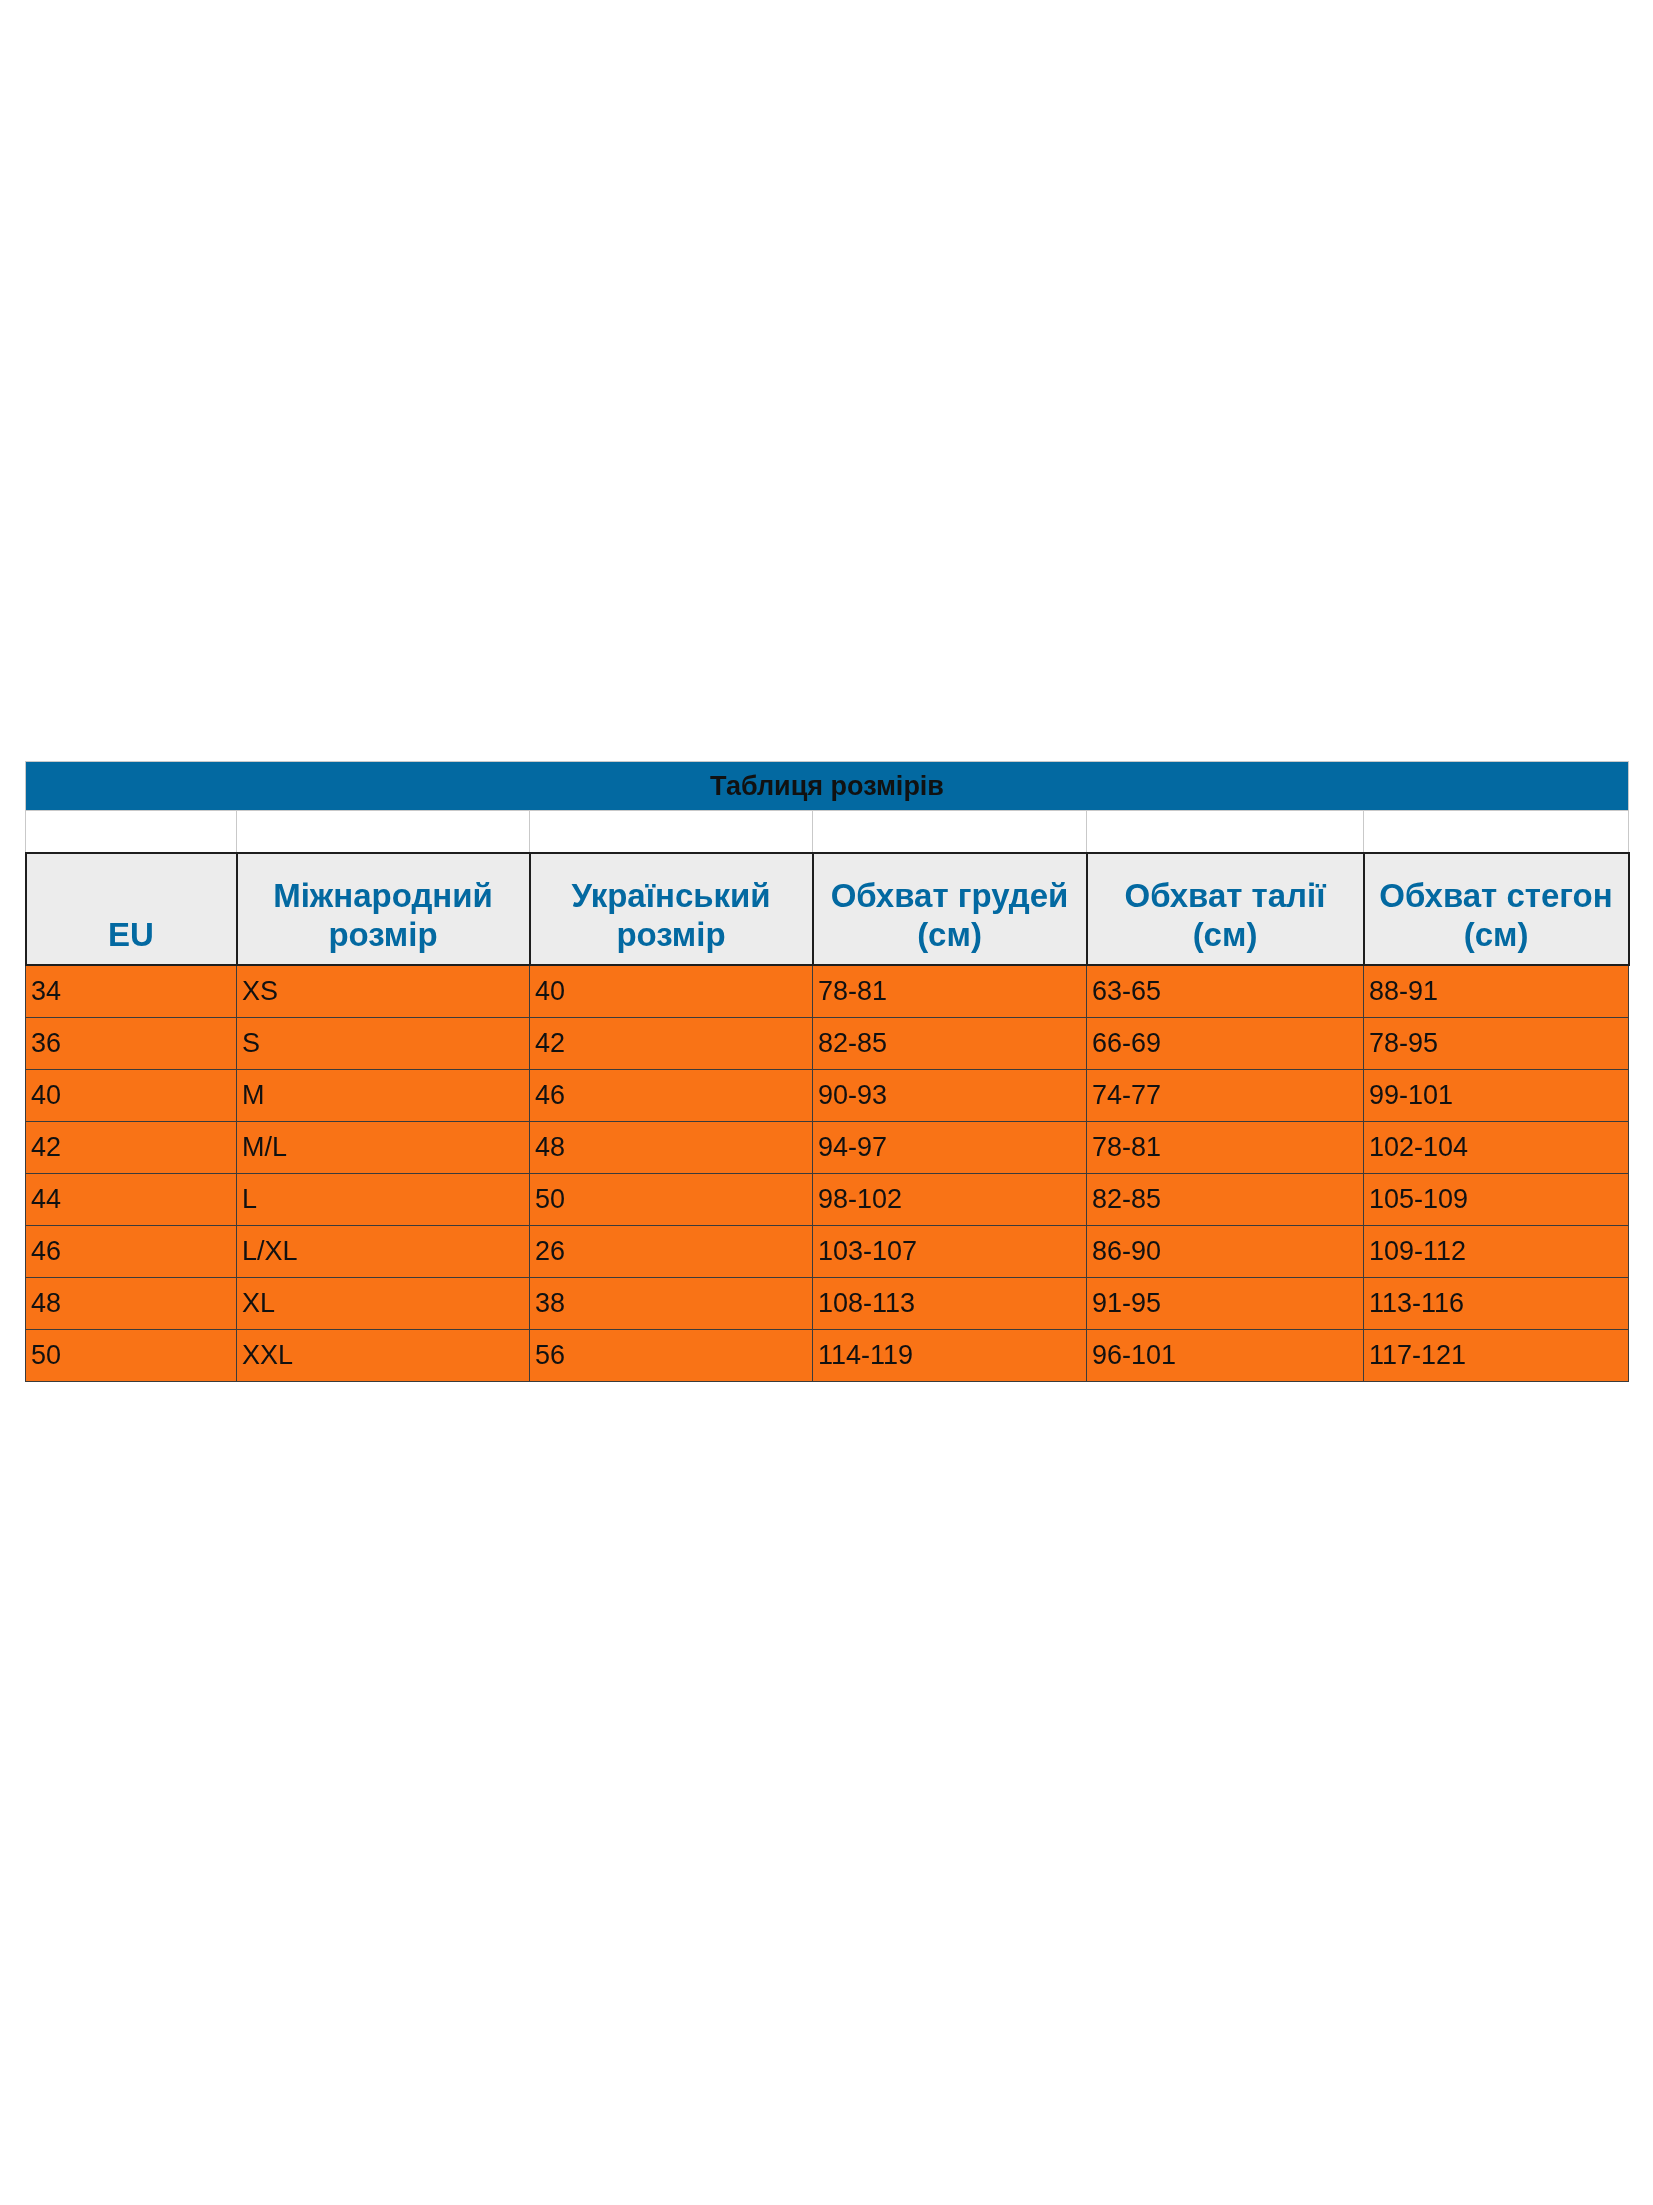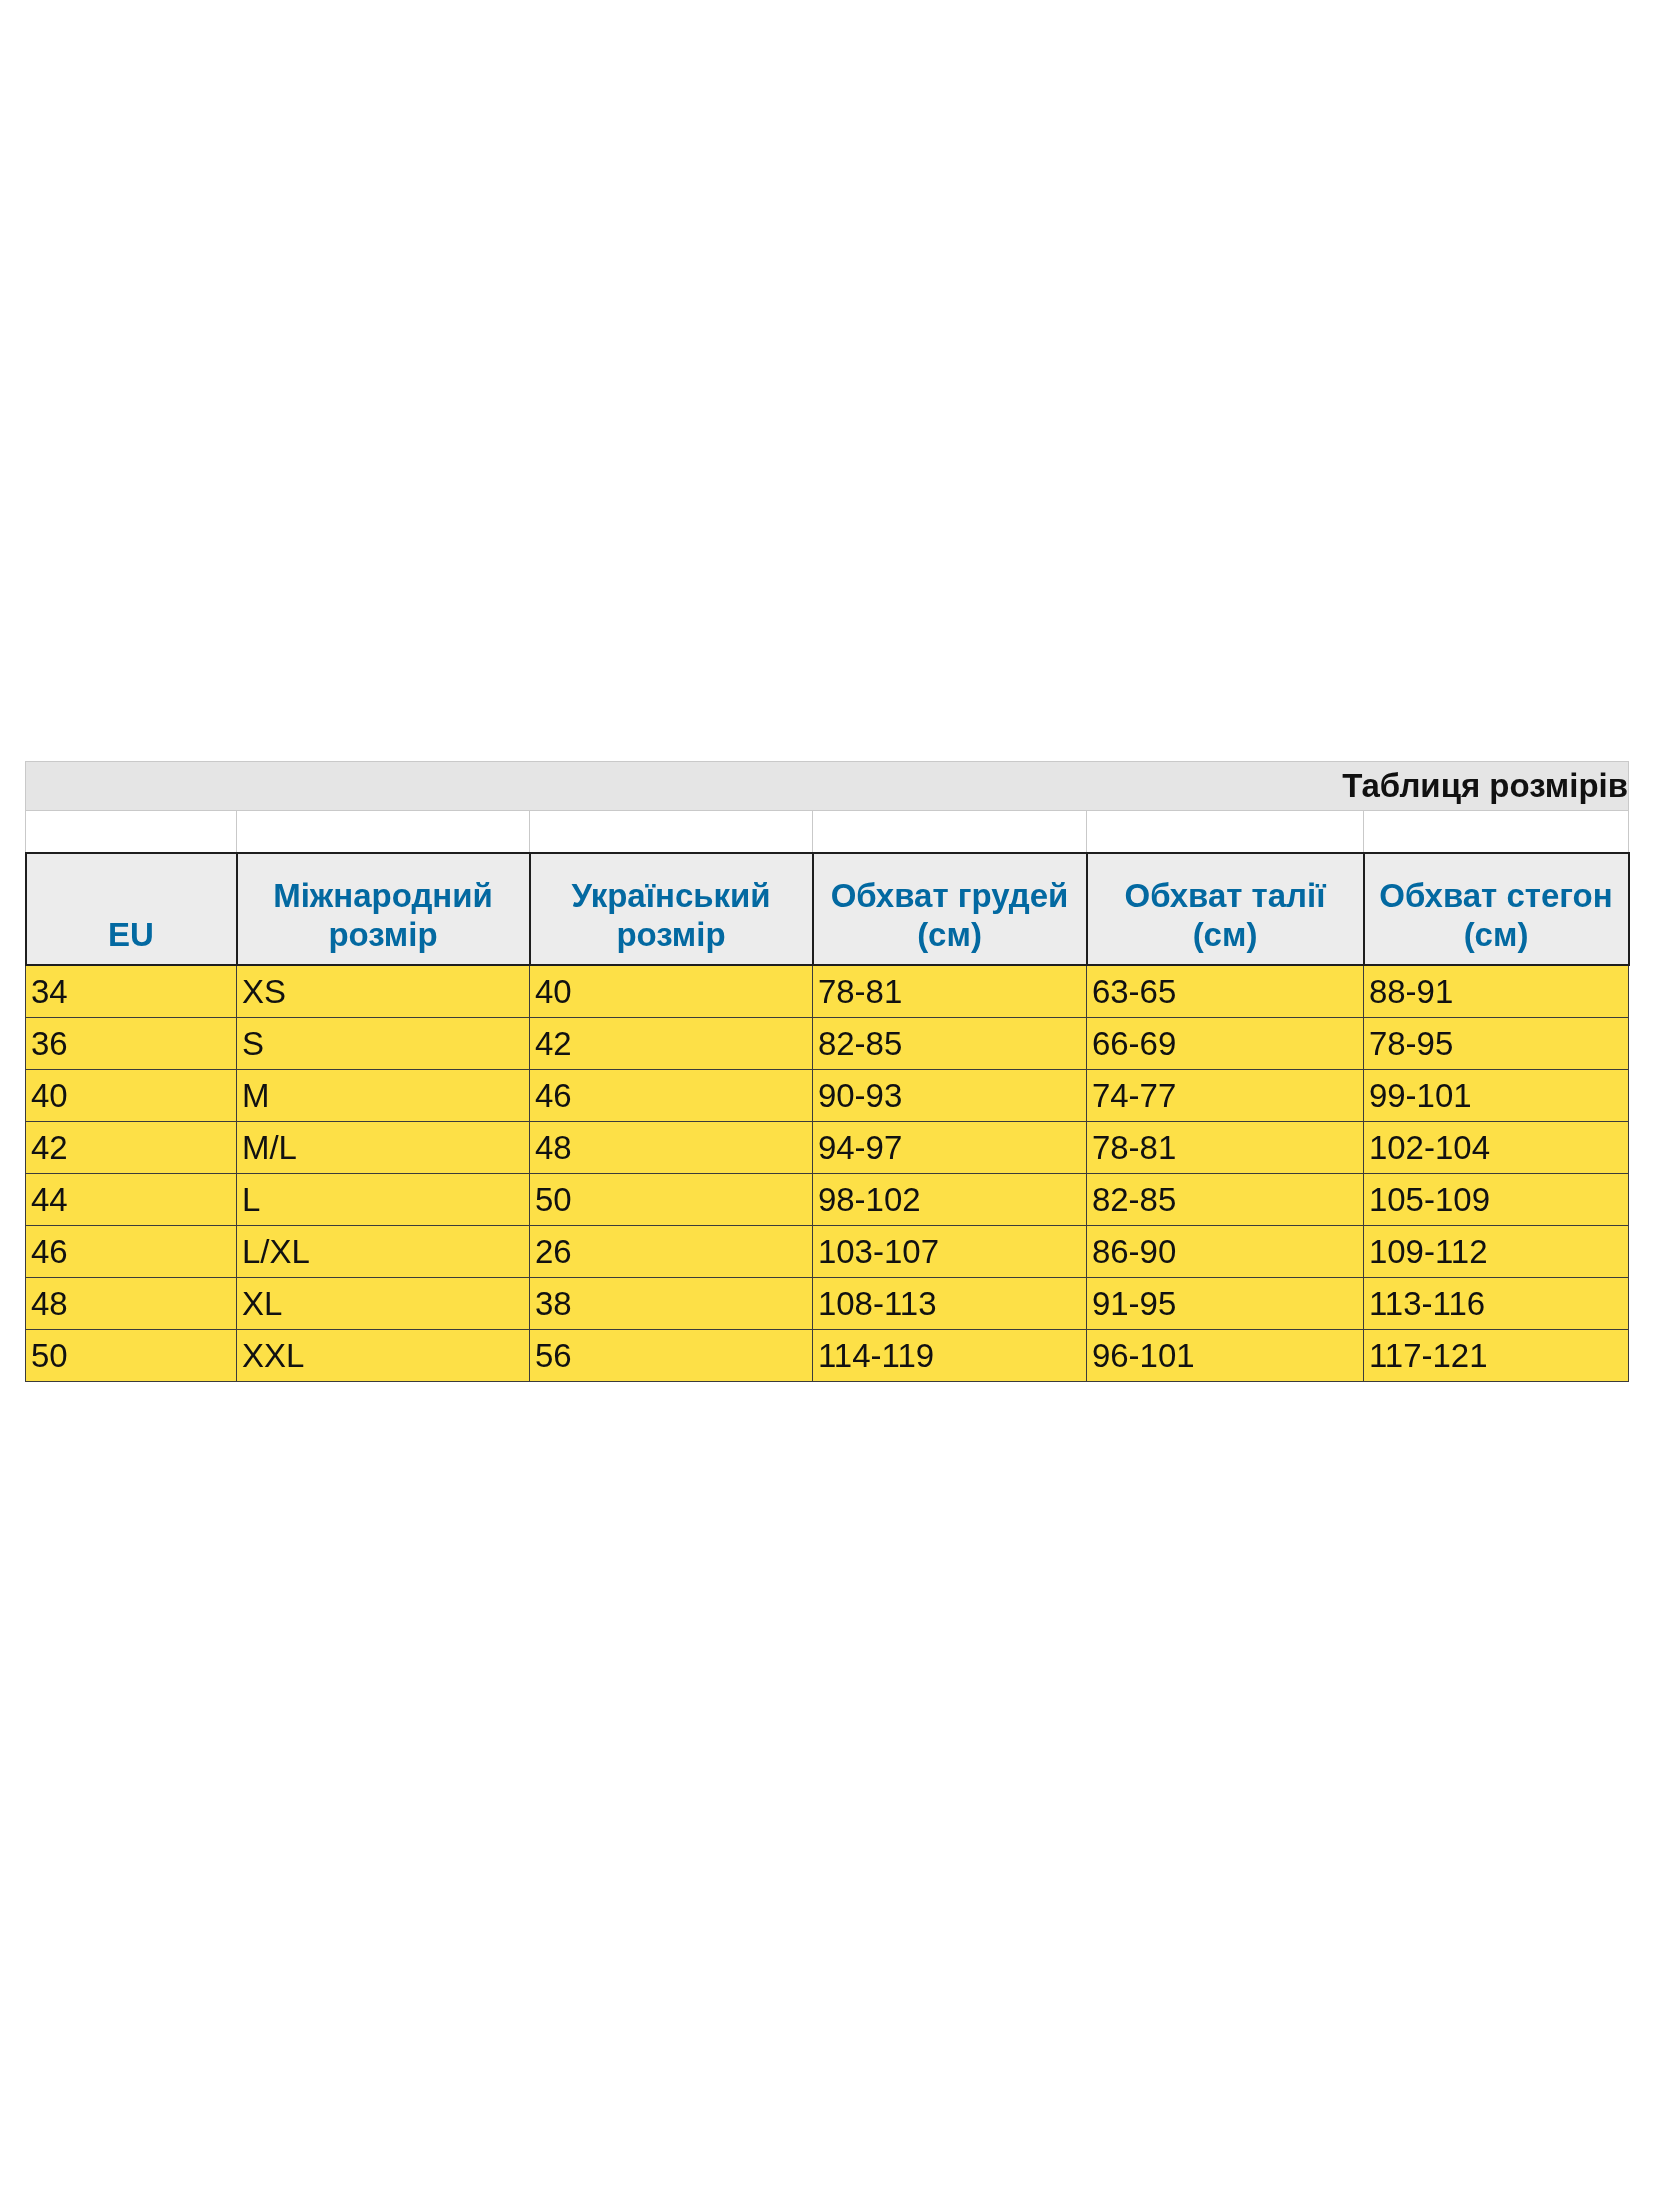--- a/index.html
+++ b/index.html
@@ -21,25 +21,25 @@
     left: 24.5px;
     top: 761px;
     width: 1602px;
     border-collapse: collapse;
     table-layout: fixed;
   }
   
   td.title-cell {
     border: 1.6px solid #c9c9c9;
     height: 48px;
-    text-align: right;
+    text-align: center;
     vertical-align: middle;
-    font-size: 33px;
+    font-size: 27px;
     font-weight: bold;
-    background: #e5e5e5;
+    background: #0369a1;
     padding: 0;
   }
   td.spacer-cell {
     border: 1.6px solid #c9c9c9;
     height: 41px;
     background: #ffffff;
     padding: 0;
   }
   
   th.header-cell {
@@ -50,23 +50,23 @@
     font-weight: bold;
     text-align: center;
     vertical-align: bottom;
     line-height: 1.18;
     padding: 6.5px 6.5px 9.8px 6.5px;
     color: #0369a1;
   }
   
   td.data-cell {
     border: 1.6px solid #3b3b3b;
-    background: #fde047;
+    background: #f97316;
     height: 51px;
-    font-size: 33px;
+    font-size: 27px;
     font-weight: normal;
     text-align: left;
     vertical-align: middle;
     padding: 0 6.5px 0 4.9px;
     color: #111111;
     white-space: nowrap;
     overflow: hidden;
   }
 </style>
 </head>

